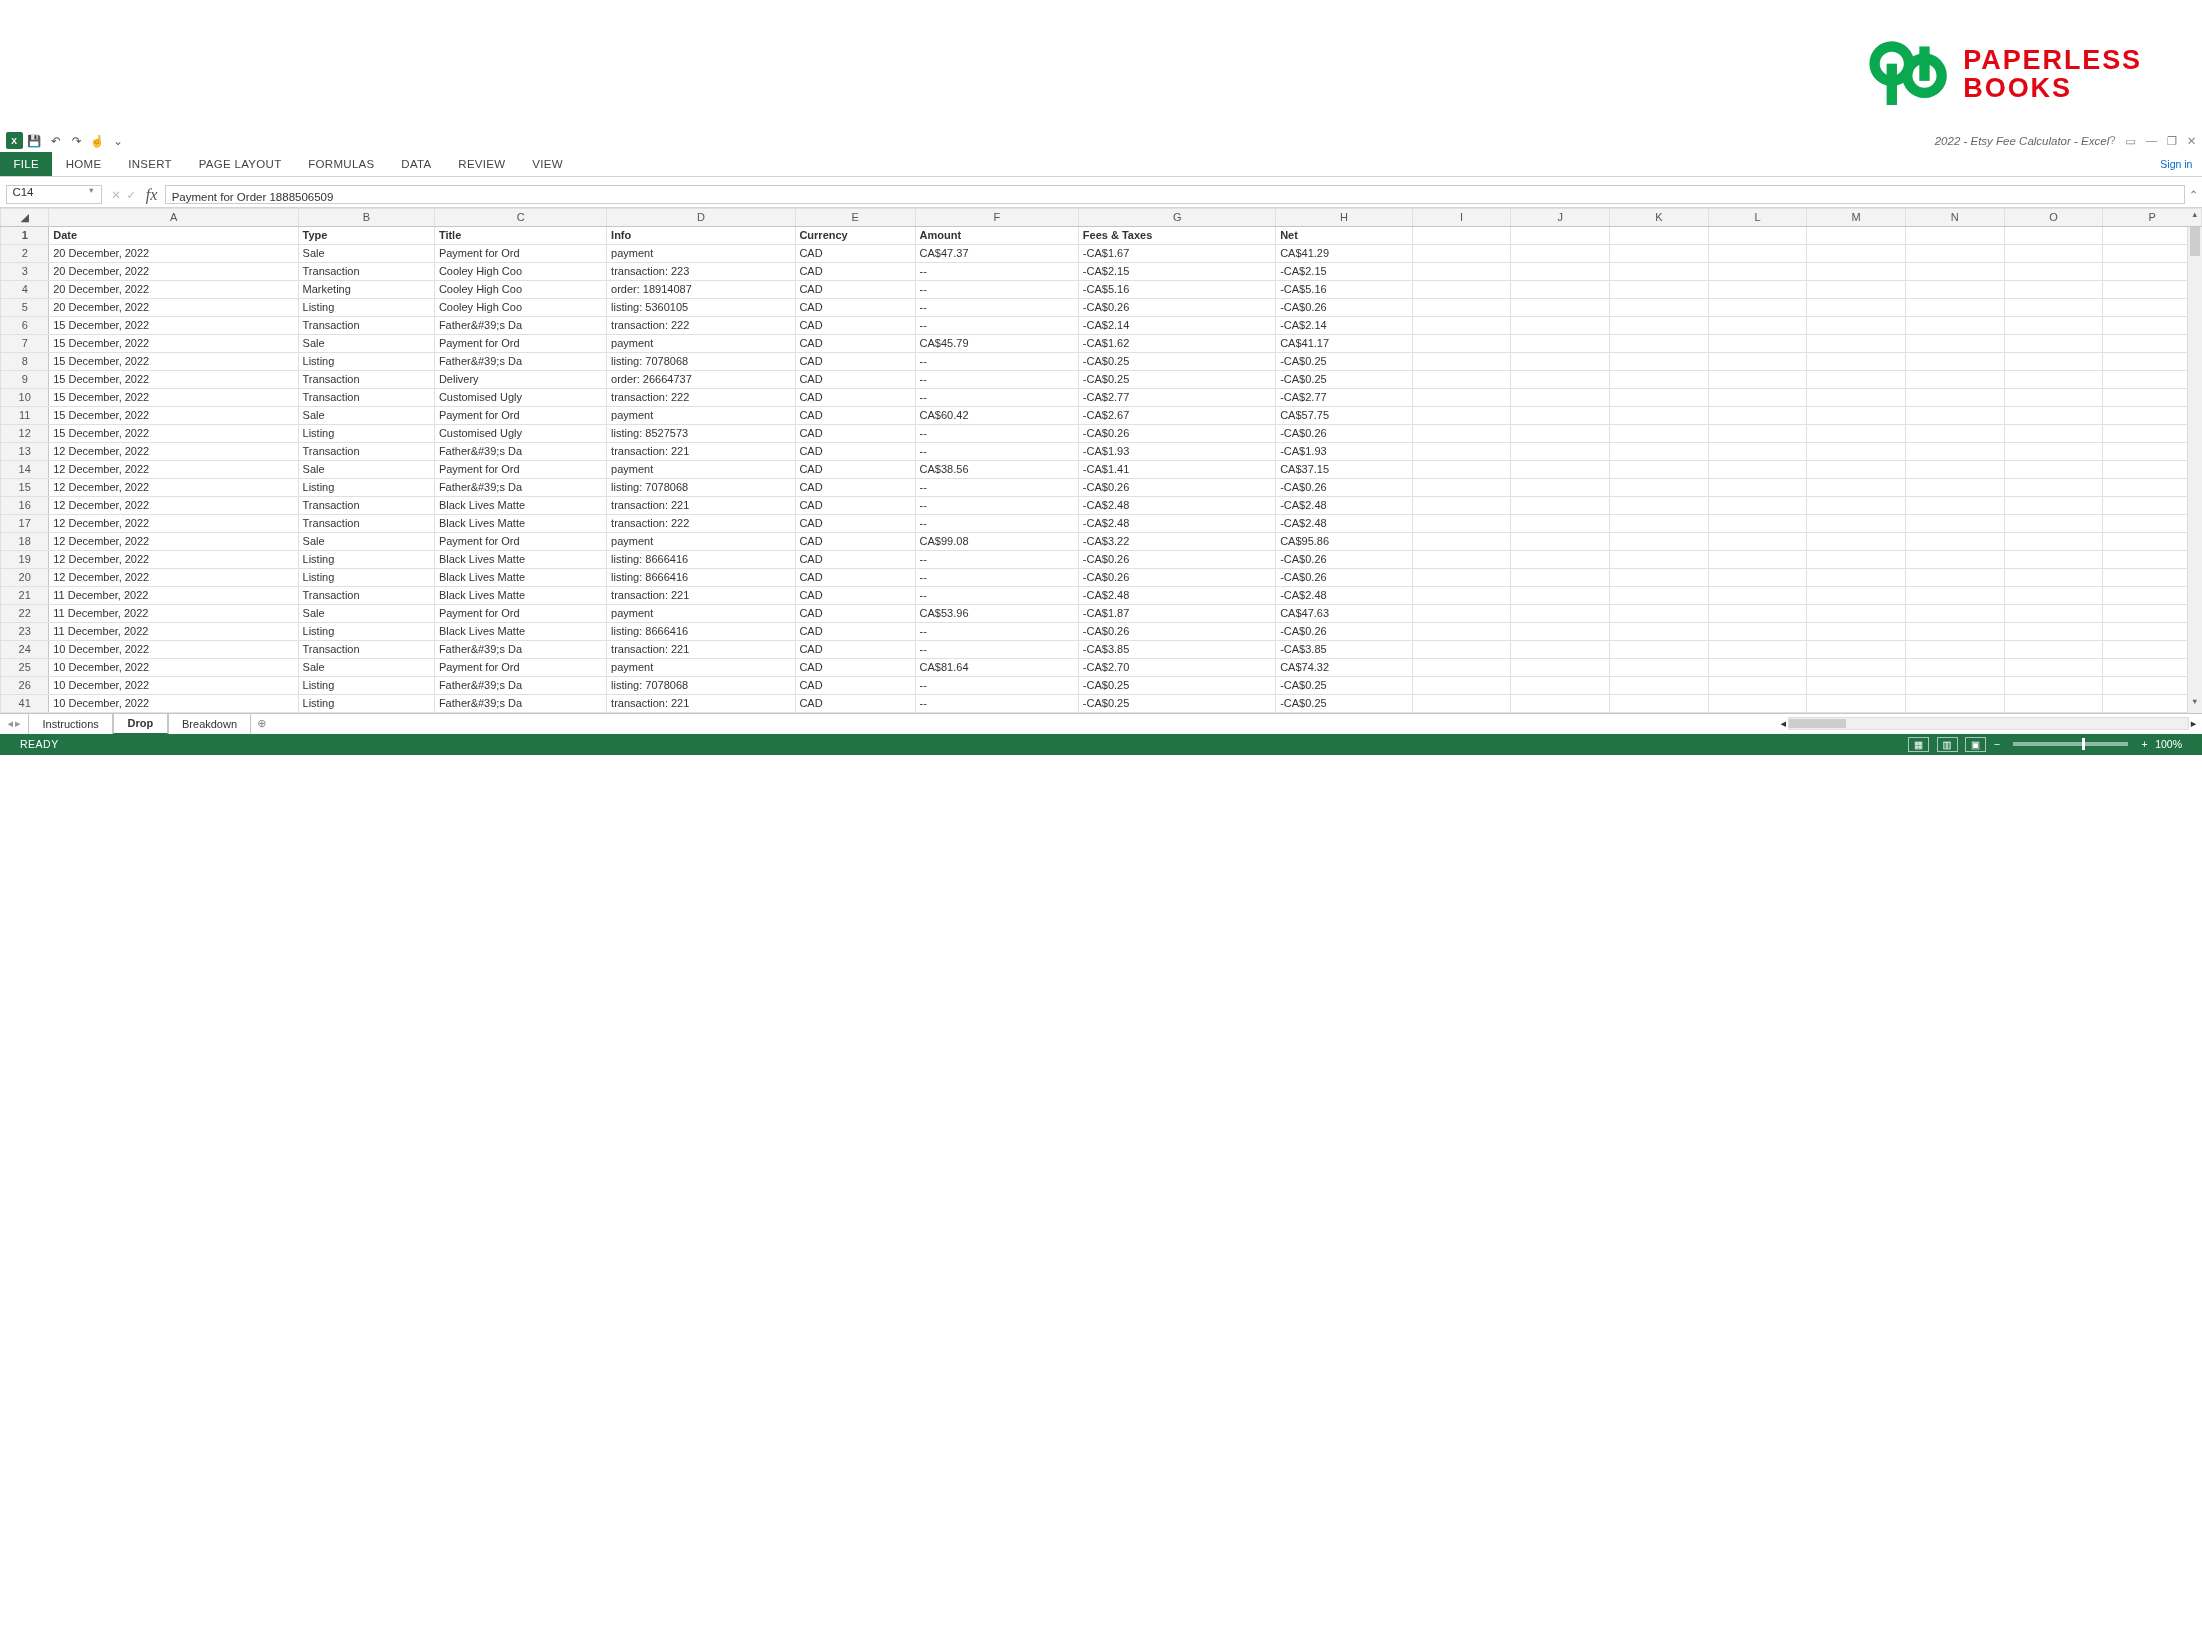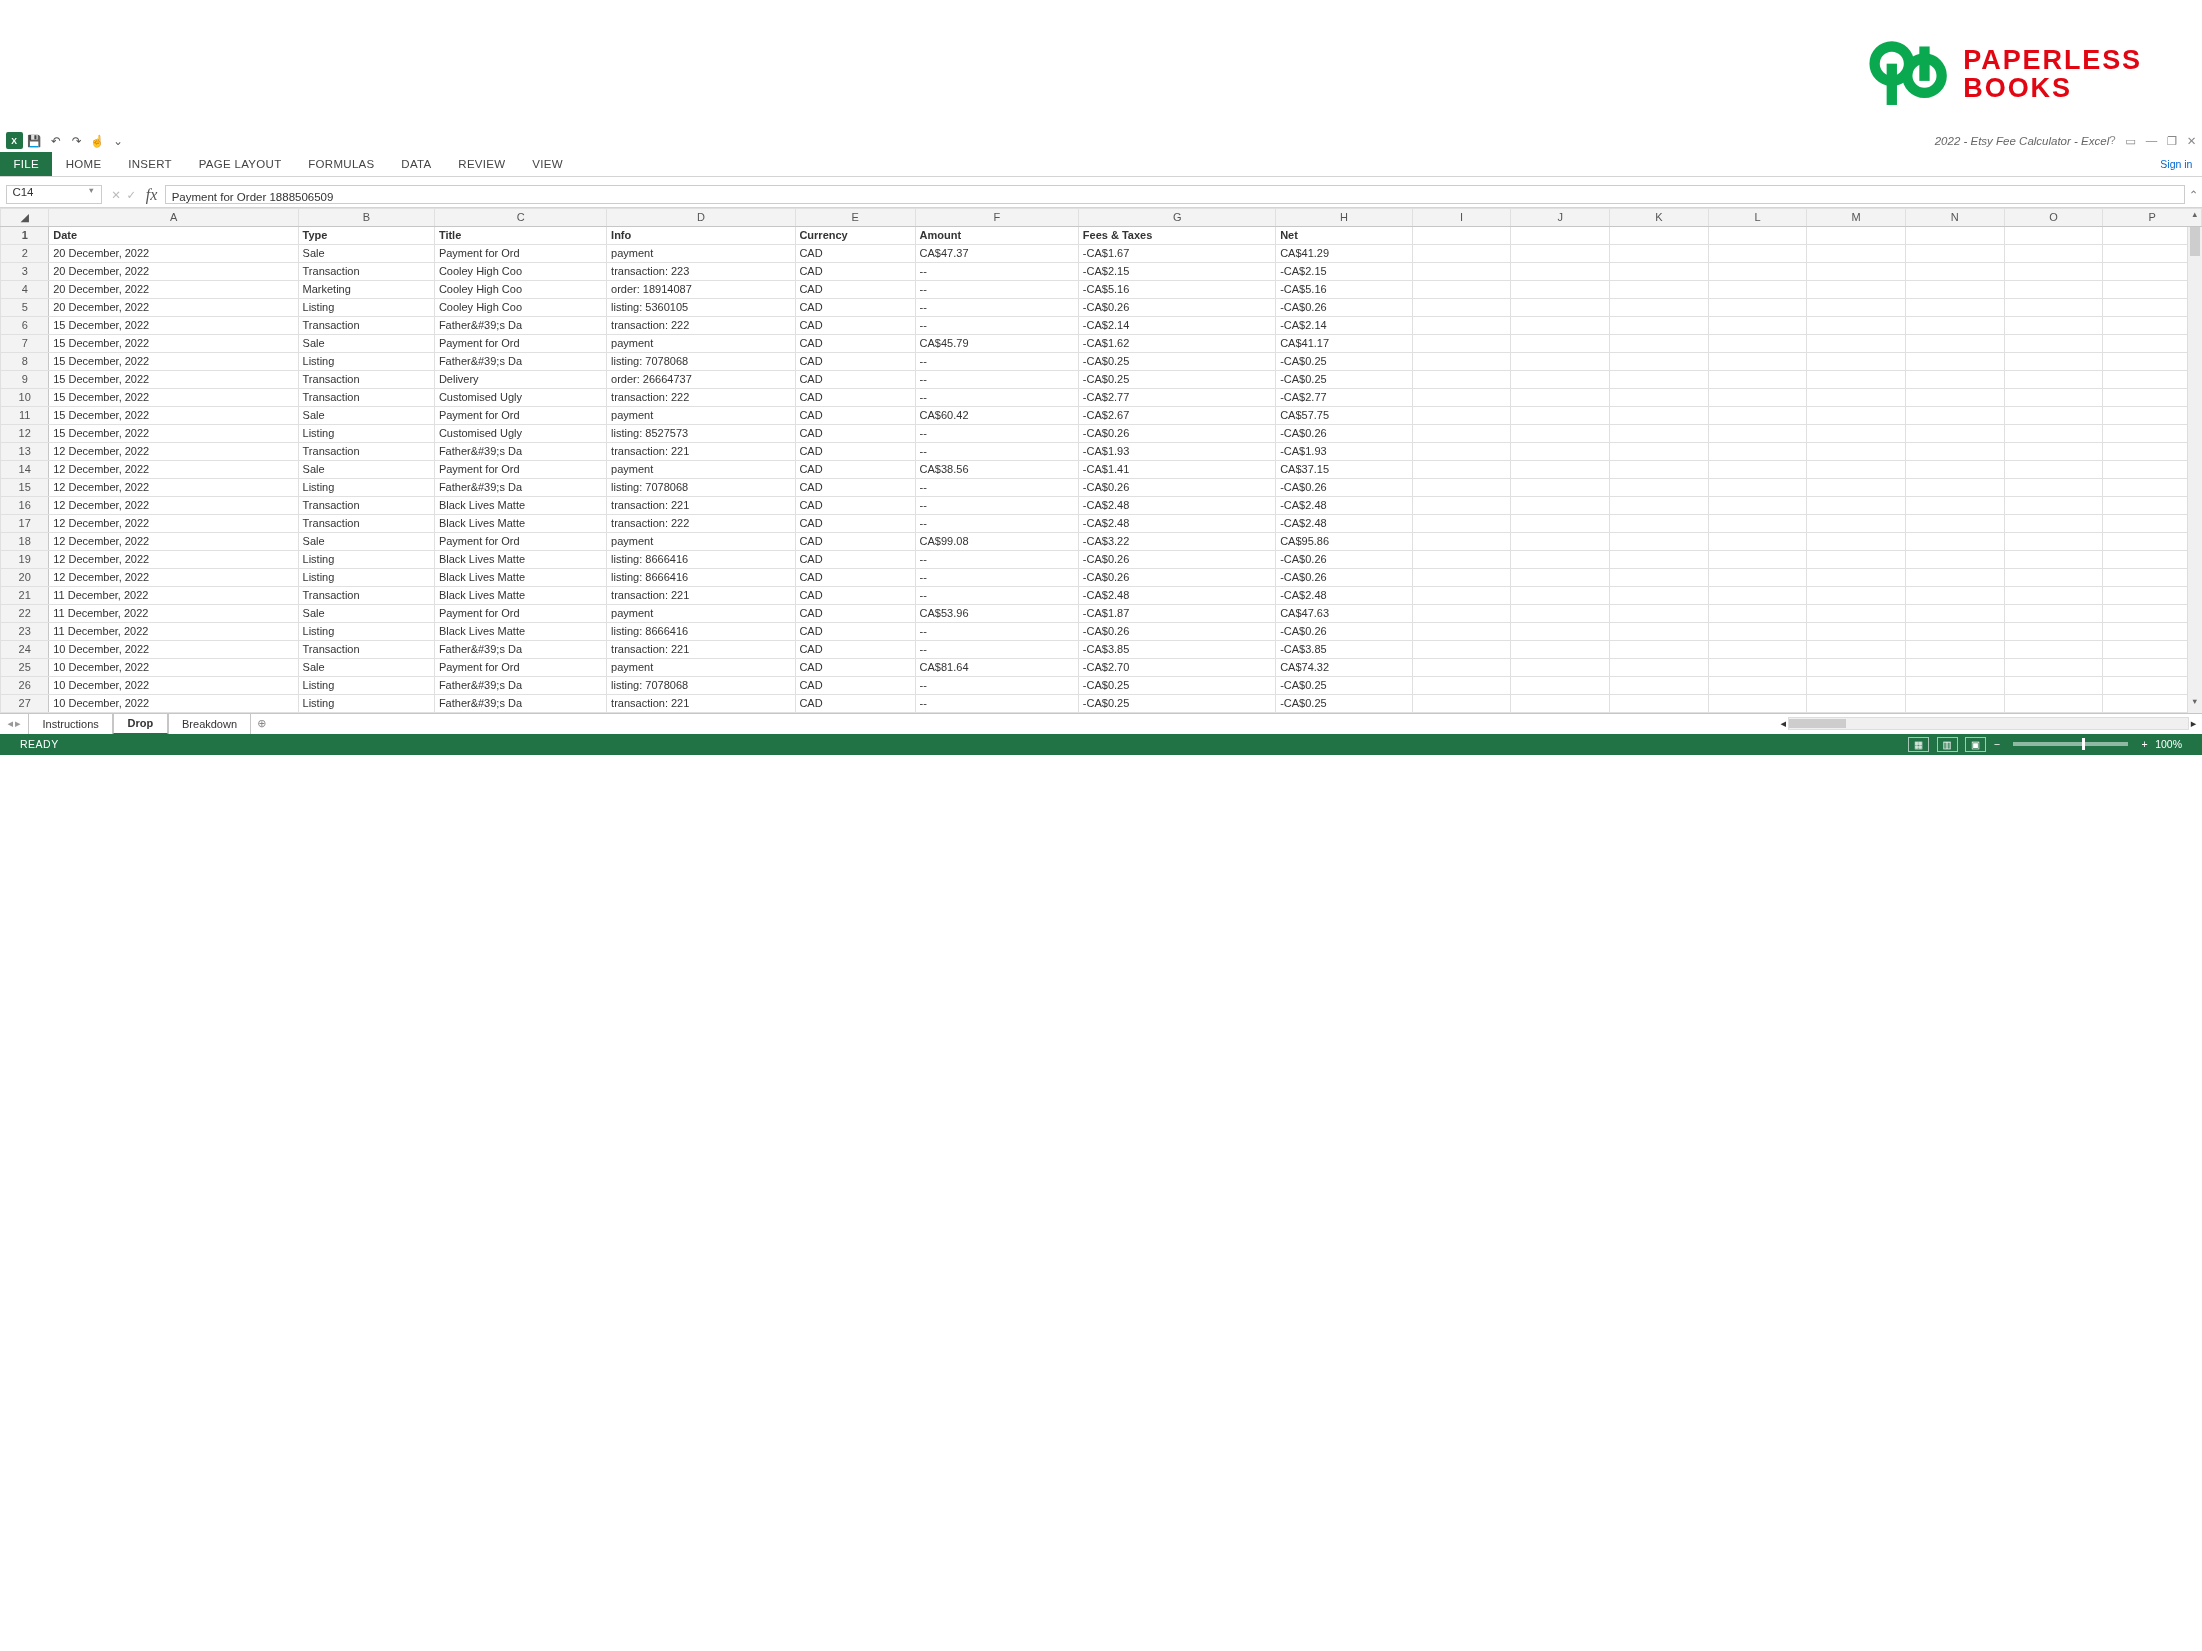--- a/index.html
+++ b/index.html
@@ -665,21 +665,21 @@
           <td></td>
           <td></td>
           <td></td>
           <td></td>
           <td></td>
           <td></td>
           <td></td>
           <td></td>
         </tr>
         <tr>
-          <td class="rowhdr">27</td>
+          <td class="rowhdr">41</td>
           <td>10 December, 2022</td>
           <td>Listing</td>
           <td>Father&amp;#39;s Da</td>
           <td>transaction: 221</td>
           <td>CAD</td>
           <td>--</td>
           <td>-CA$0.25</td>
           <td>-CA$0.25</td>
           <td></td>
           <td></td>

